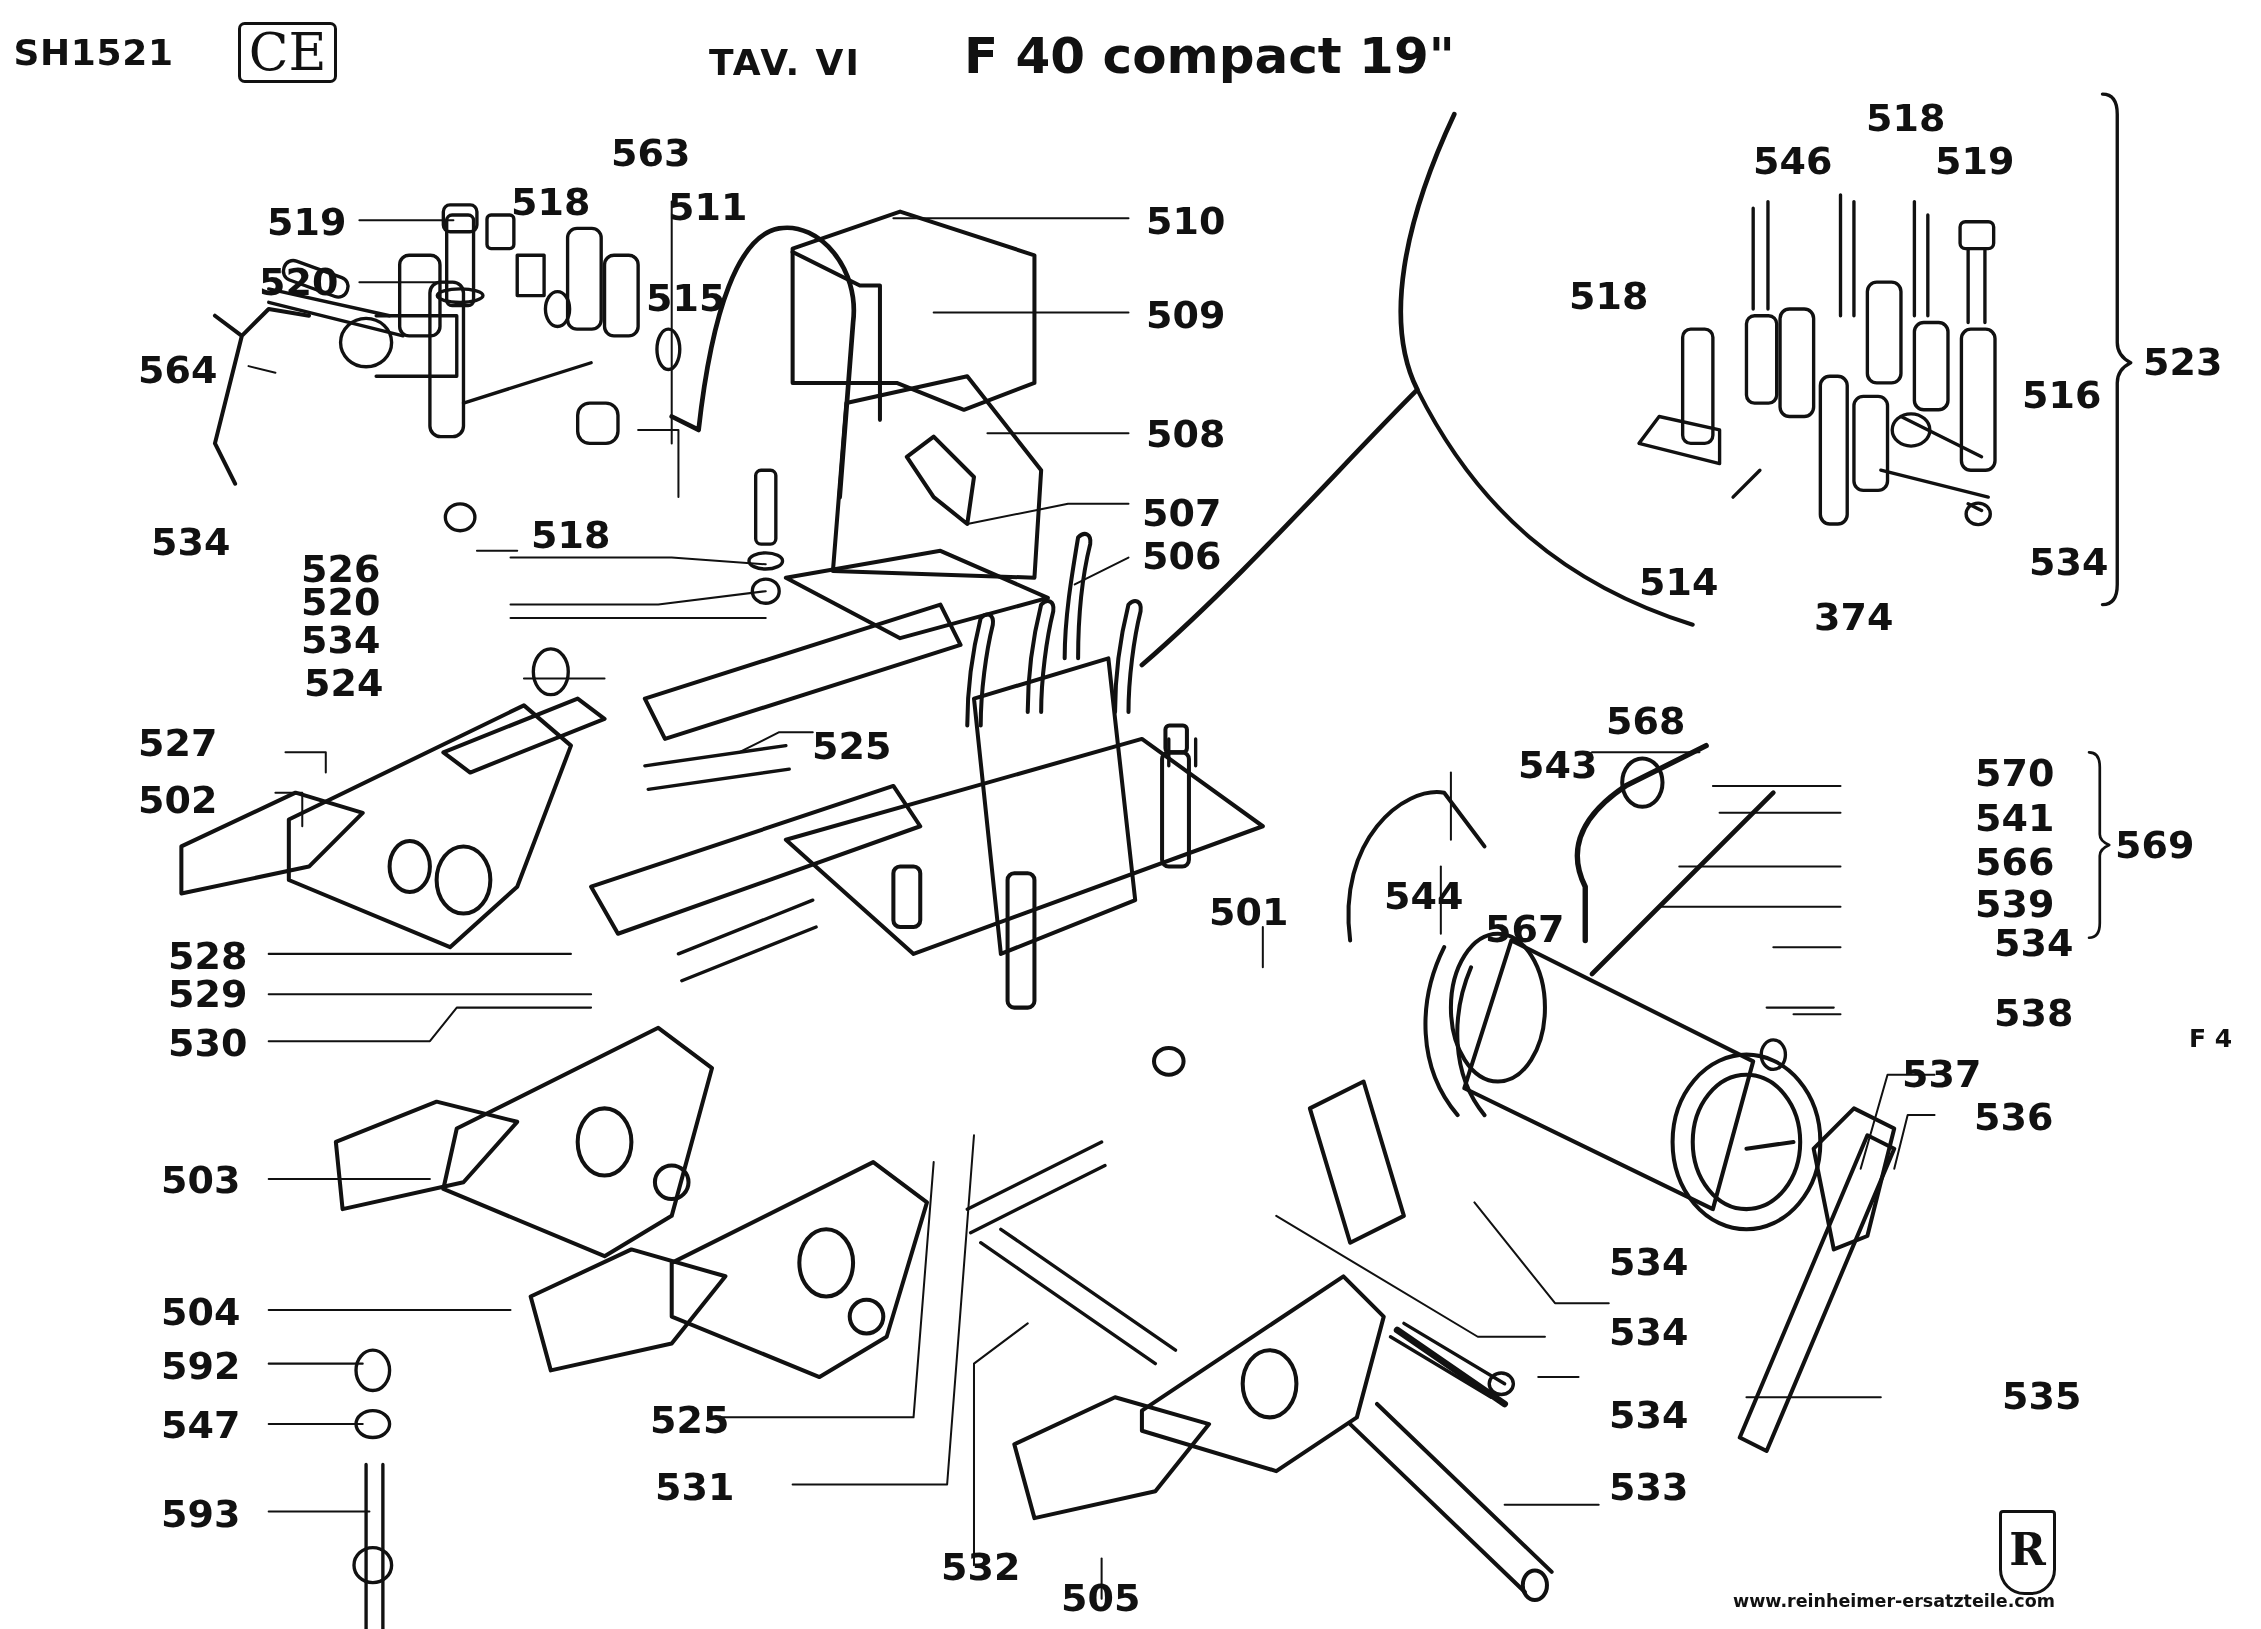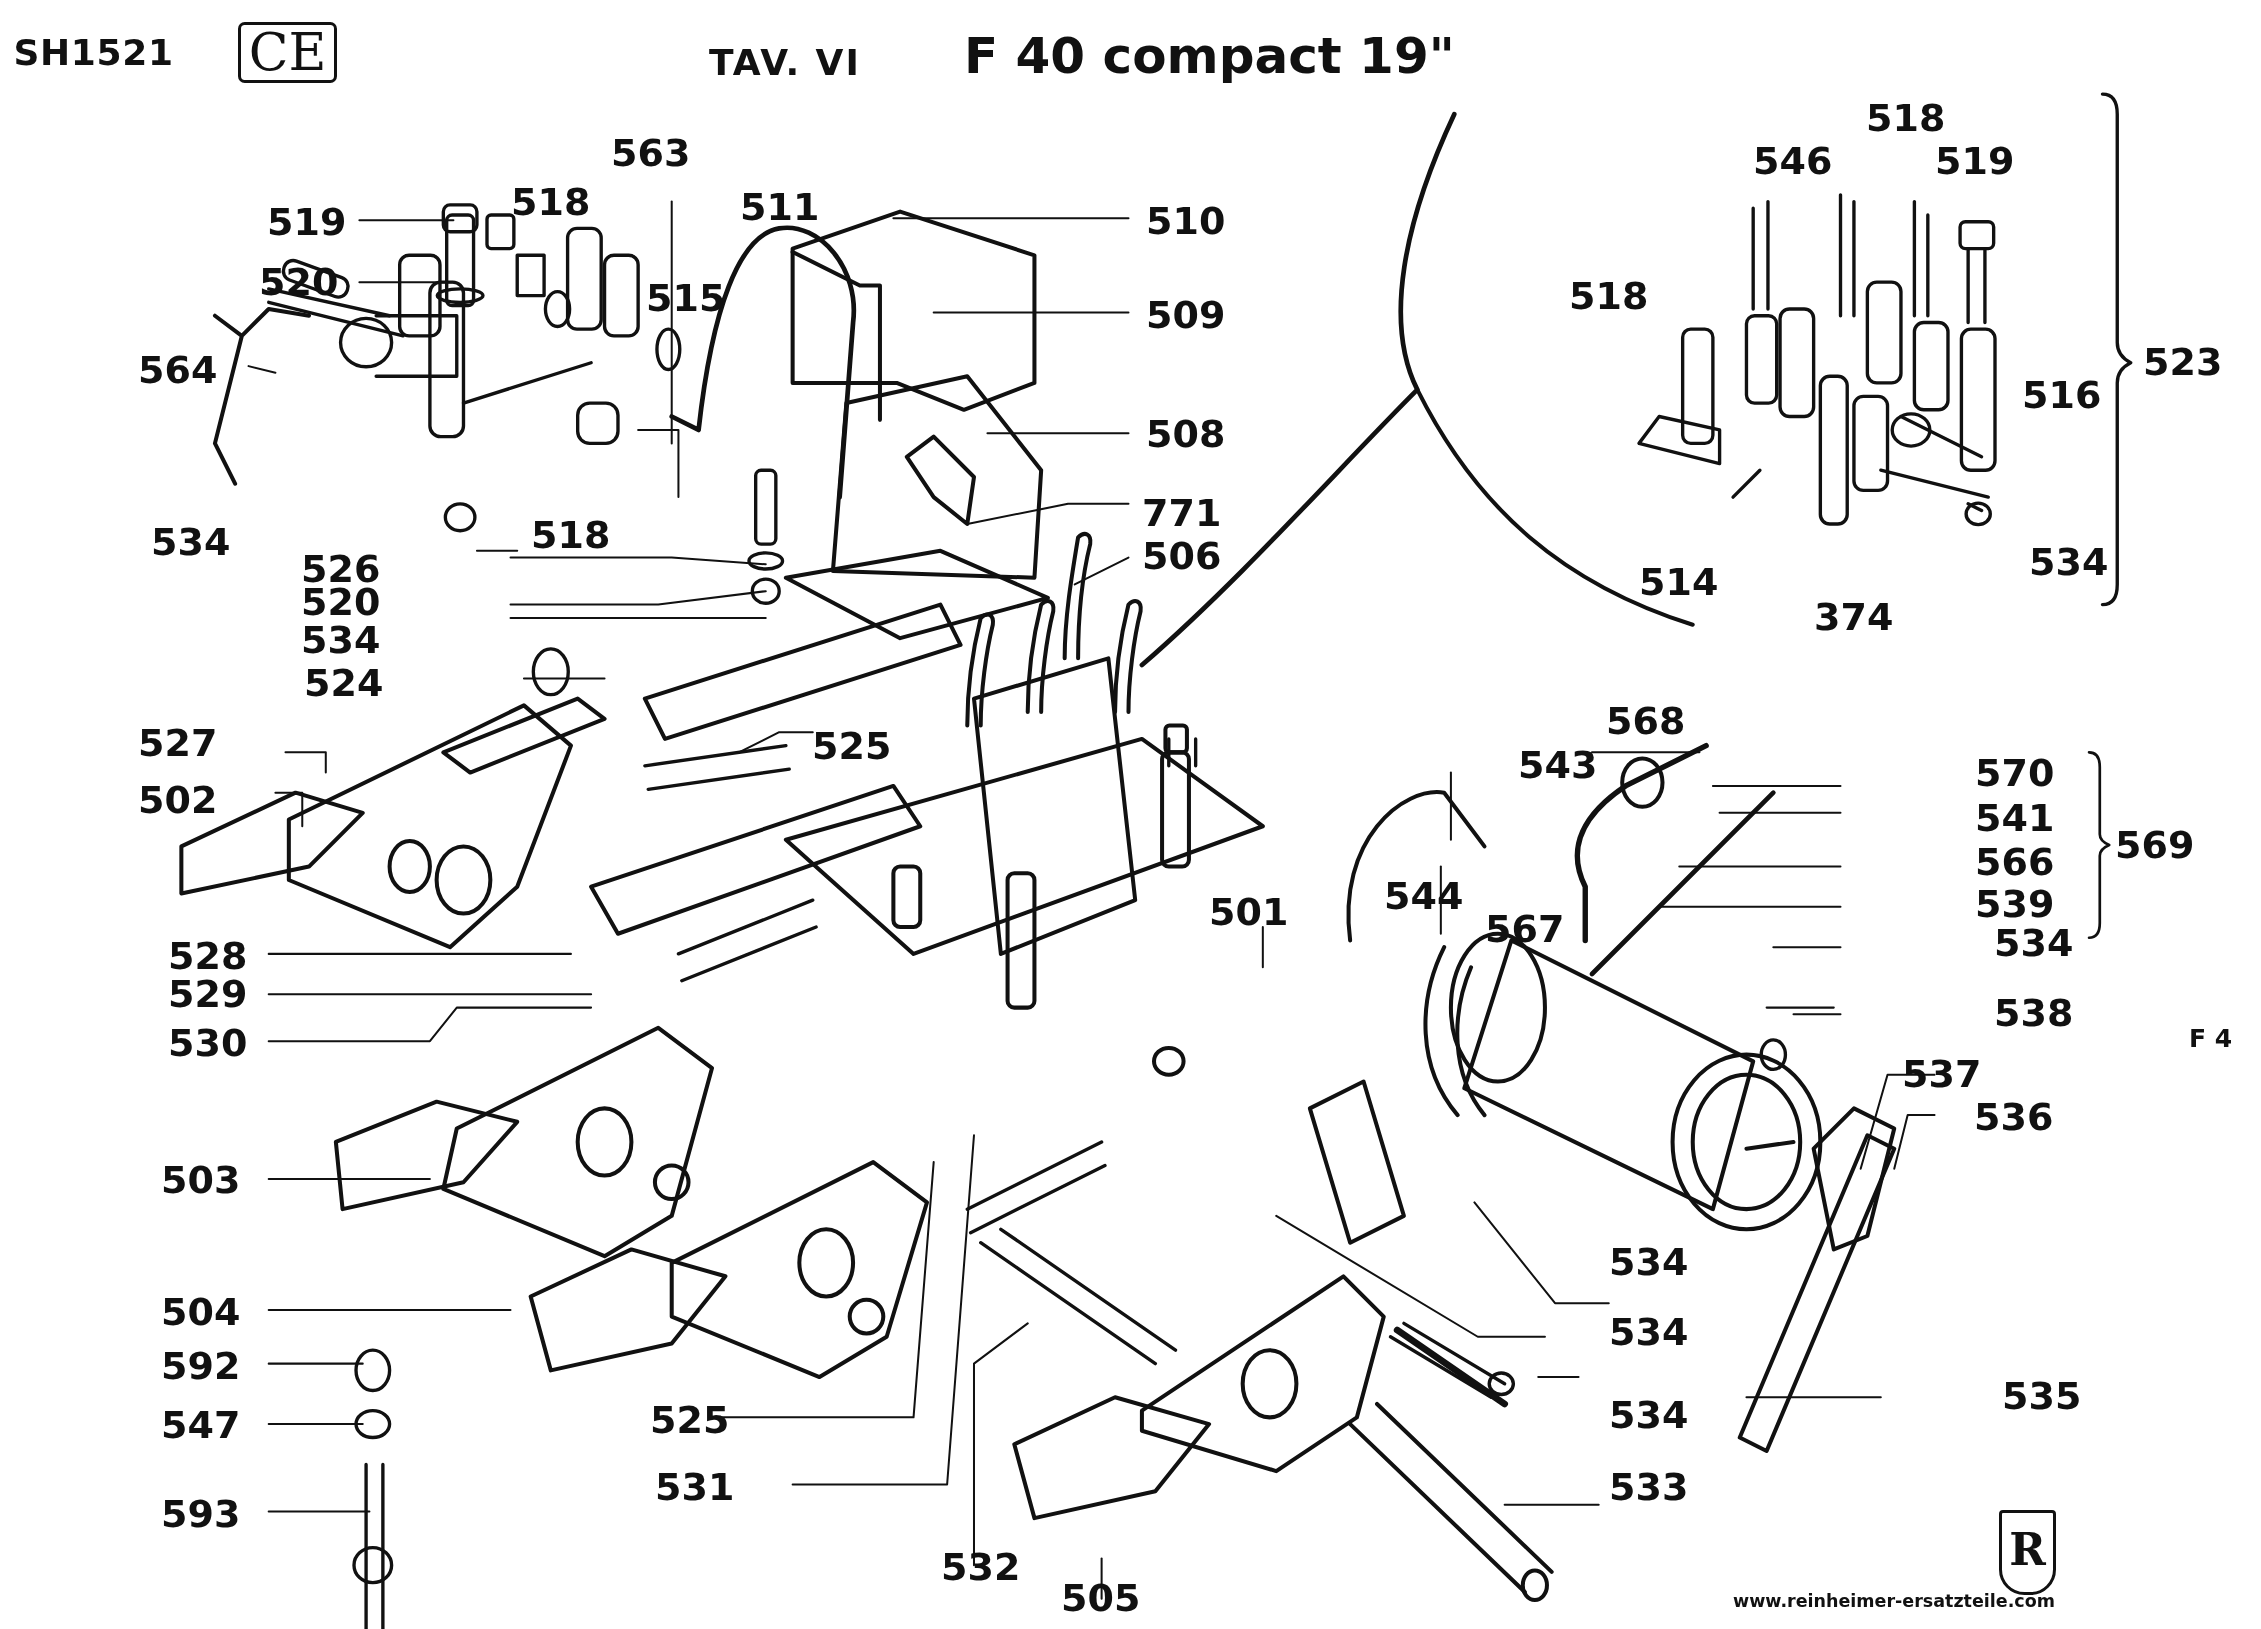--- a/index.html
+++ b/index.html
@@ -229,30 +229,30 @@
       <path d="M2240 2240 h140"></path>
       <path d="M2730 1500 l-100 0"></path>
       <path d="M2800 2080 l-200 0"></path>
       <path d="M2350 2050 h-60"></path>
     </g>
   </svg>
 
   <div class="lbl" style="left:267px;top:203px;">519</div>
   <div class="lbl" style="left:511px;top:183px;">518</div>
   <div class="lbl" style="left:611px;top:134px;">563</div>
-  <div class="lbl" style="left:740px;top:188px;">511</div>
+  <div class="lbl" style="left:668px;top:188px;">511</div>
   <div class="lbl" style="left:1146px;top:202px;">510</div>
   <div class="lbl" style="left:259px;top:263px;">520</div>
   <div class="lbl" style="left:646px;top:279px;">515</div>
   <div class="lbl" style="left:1146px;top:296px;">509</div>
   <div class="lbl" style="left:138px;top:351px;">564</div>
   <div class="lbl" style="left:1146px;top:415px;">508</div>
   <div class="lbl" style="left:151px;top:523px;">534</div>
   <div class="lbl" style="left:531px;top:516px;">518</div>
-  <div class="lbl" style="left:1142px;top:494px;">771</div>
+  <div class="lbl" style="left:1142px;top:494px;">507</div>
   <div class="lbl" style="left:301px;top:550px;">526</div>
   <div class="lbl" style="left:1142px;top:537px;">506</div>
   <div class="lbl" style="left:301px;top:583px;">520</div>
   <div class="lbl" style="left:301px;top:621px;">534</div>
   <div class="lbl" style="left:304px;top:664px;">524</div>
   <div class="lbl" style="left:138px;top:724px;">527</div>
   <div class="lbl" style="left:812px;top:727px;">525</div>
   <div class="lbl" style="left:138px;top:781px;">502</div>
   <div class="lbl" style="left:168px;top:937px;">528</div>
   <div class="lbl" style="left:168px;top:975px;">529</div>

